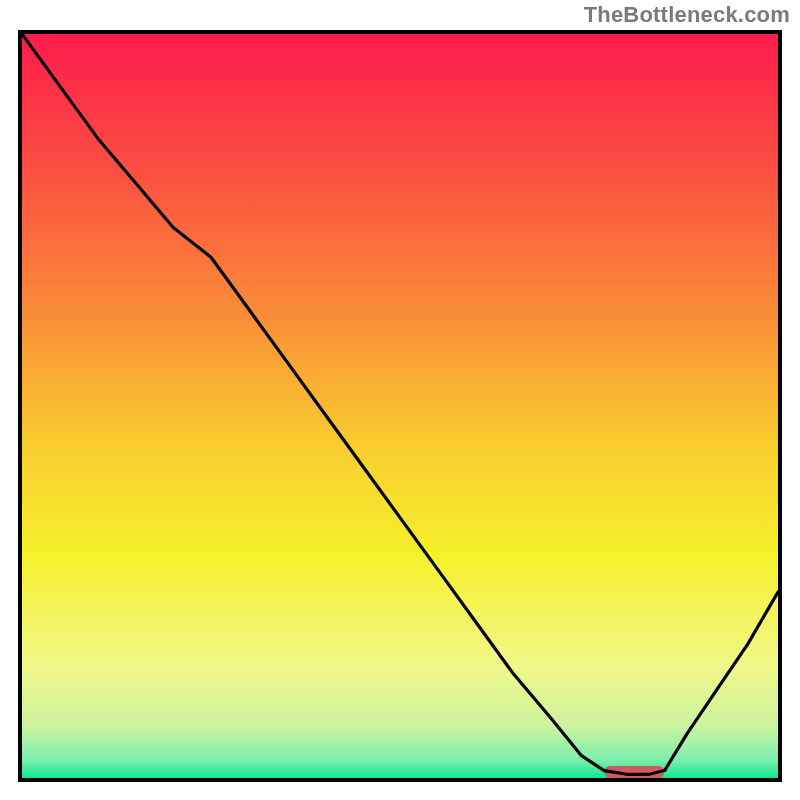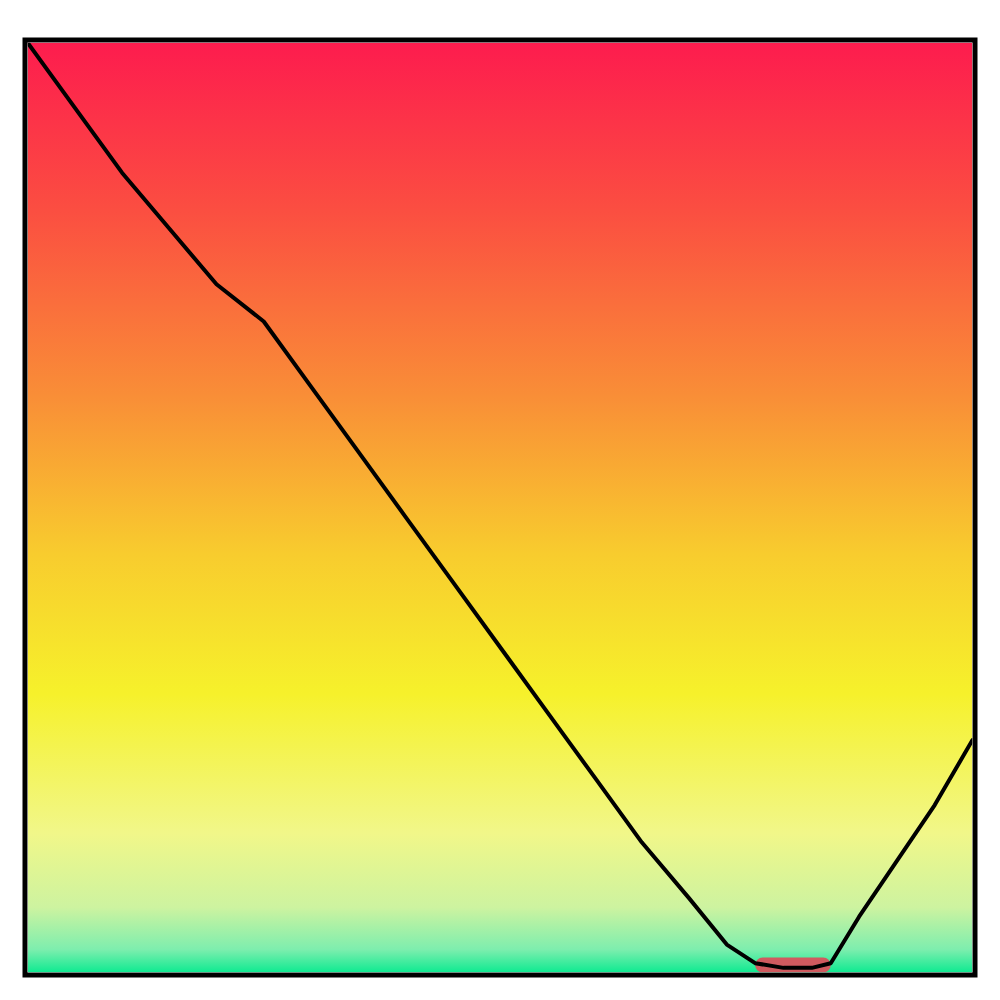--- a/index.html
+++ b/index.html
@@ -49,20 +49,21 @@
     stroke: #000;
     stroke-width: 3.2;
     stroke-linejoin: round;
     stroke-linecap: round;
   }
 </style>
 </head>
 <body>
 
 <div class="wrap">
+  <div class="watermark">TheBottleneck.com</div>
 
   <div class="plot">
 
     <svg viewBox="0 0 100 100" preserveAspectRatio="none">
       <defs>
         <linearGradient id="bg-grad" x1="0" y1="0" x2="0" y2="1">
 
         <stop offset="0%" stop-color="#fd1c4e"></stop>
             <stop offset="18%" stop-color="#fb4e41"></stop>
             <stop offset="38%" stop-color="#f98e37"></stop>

